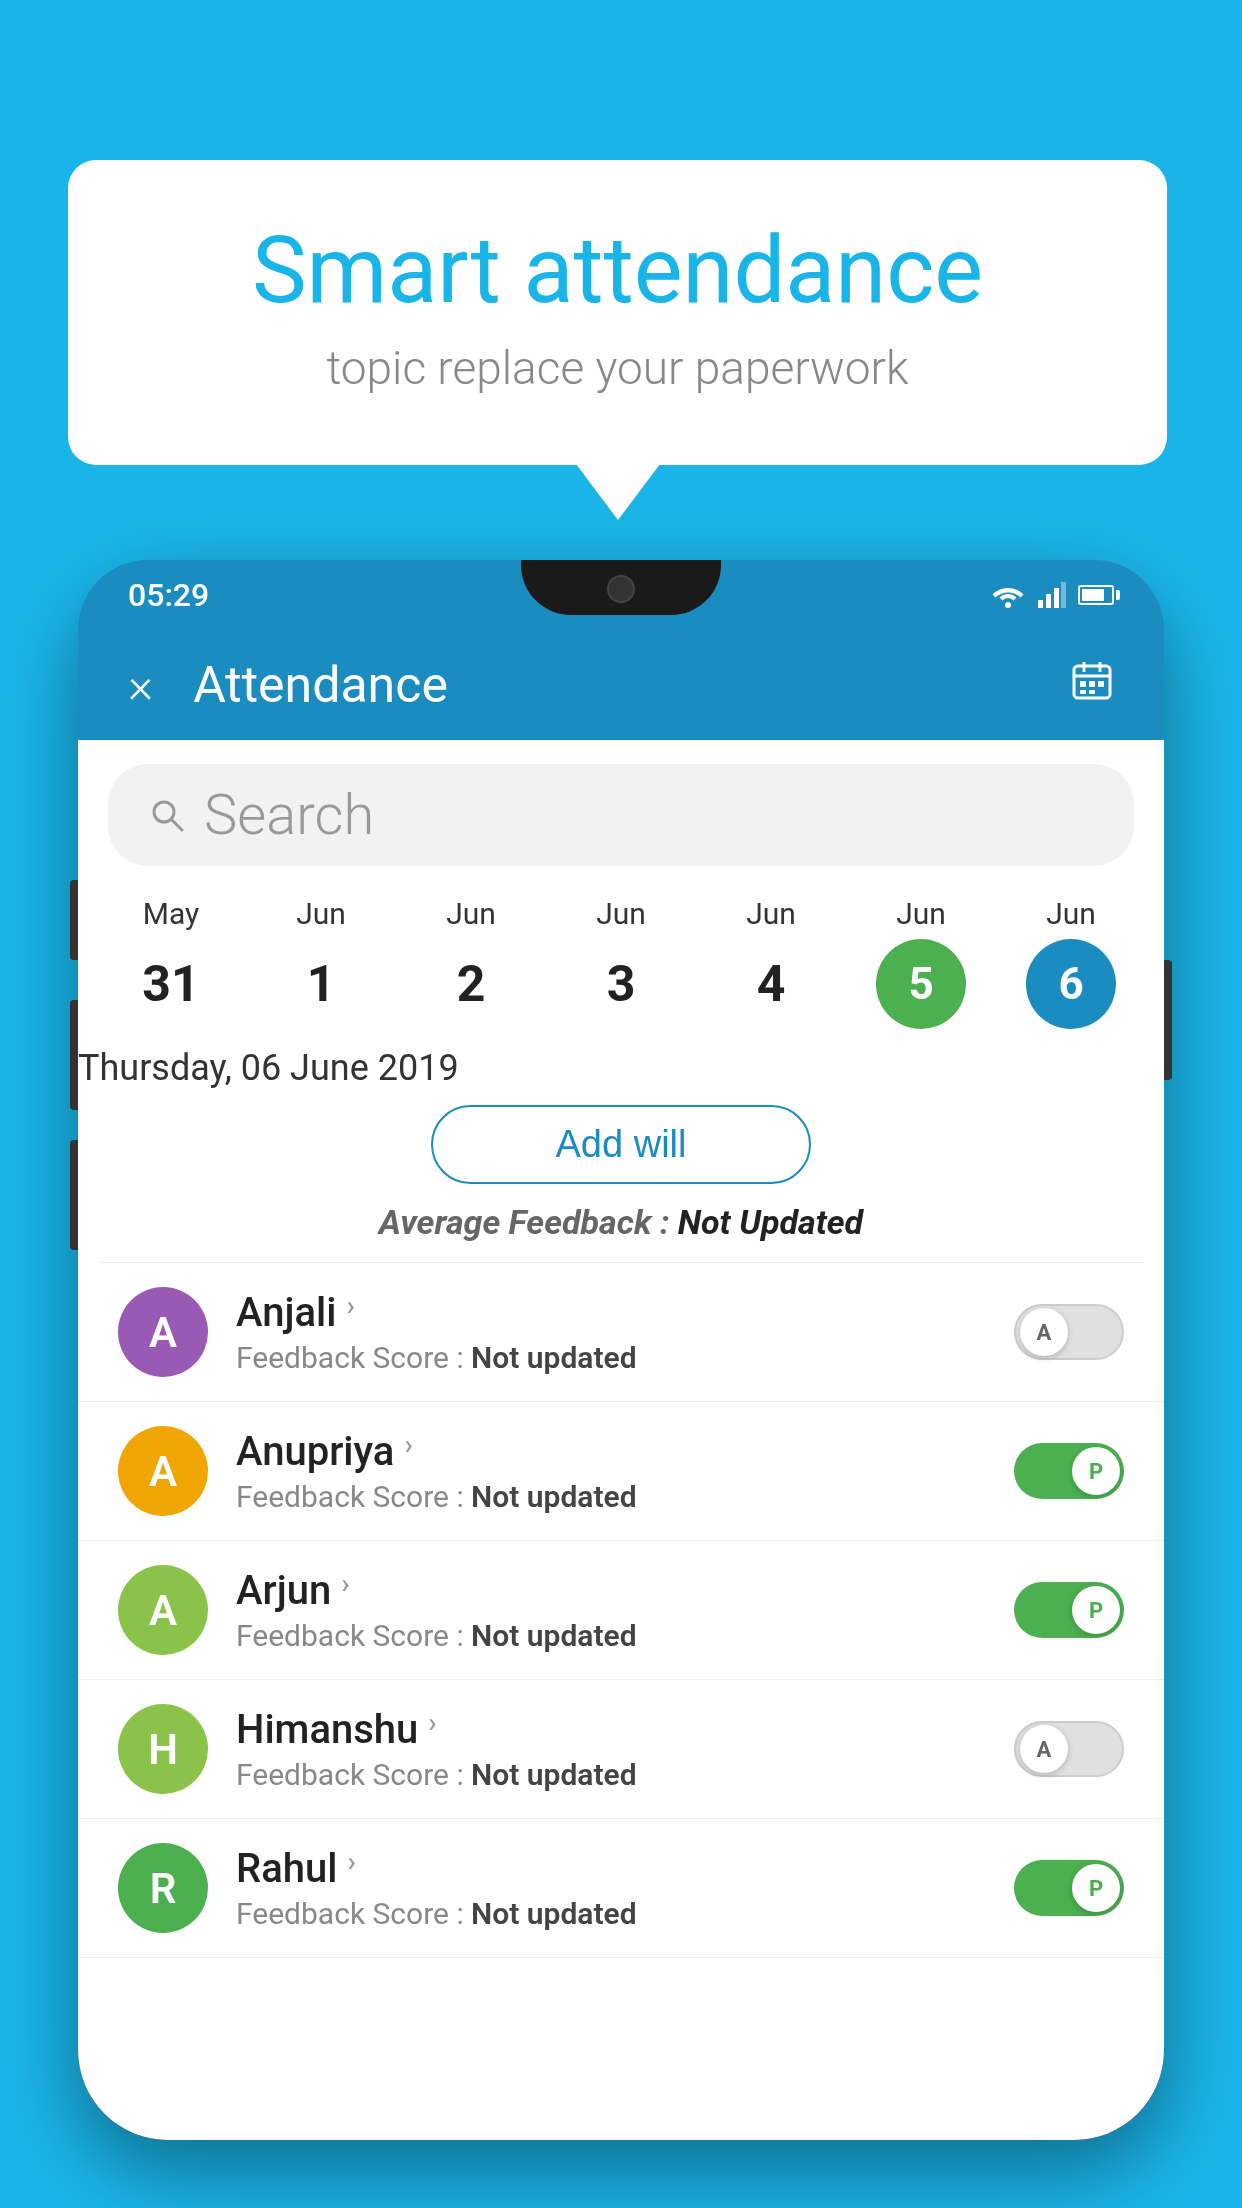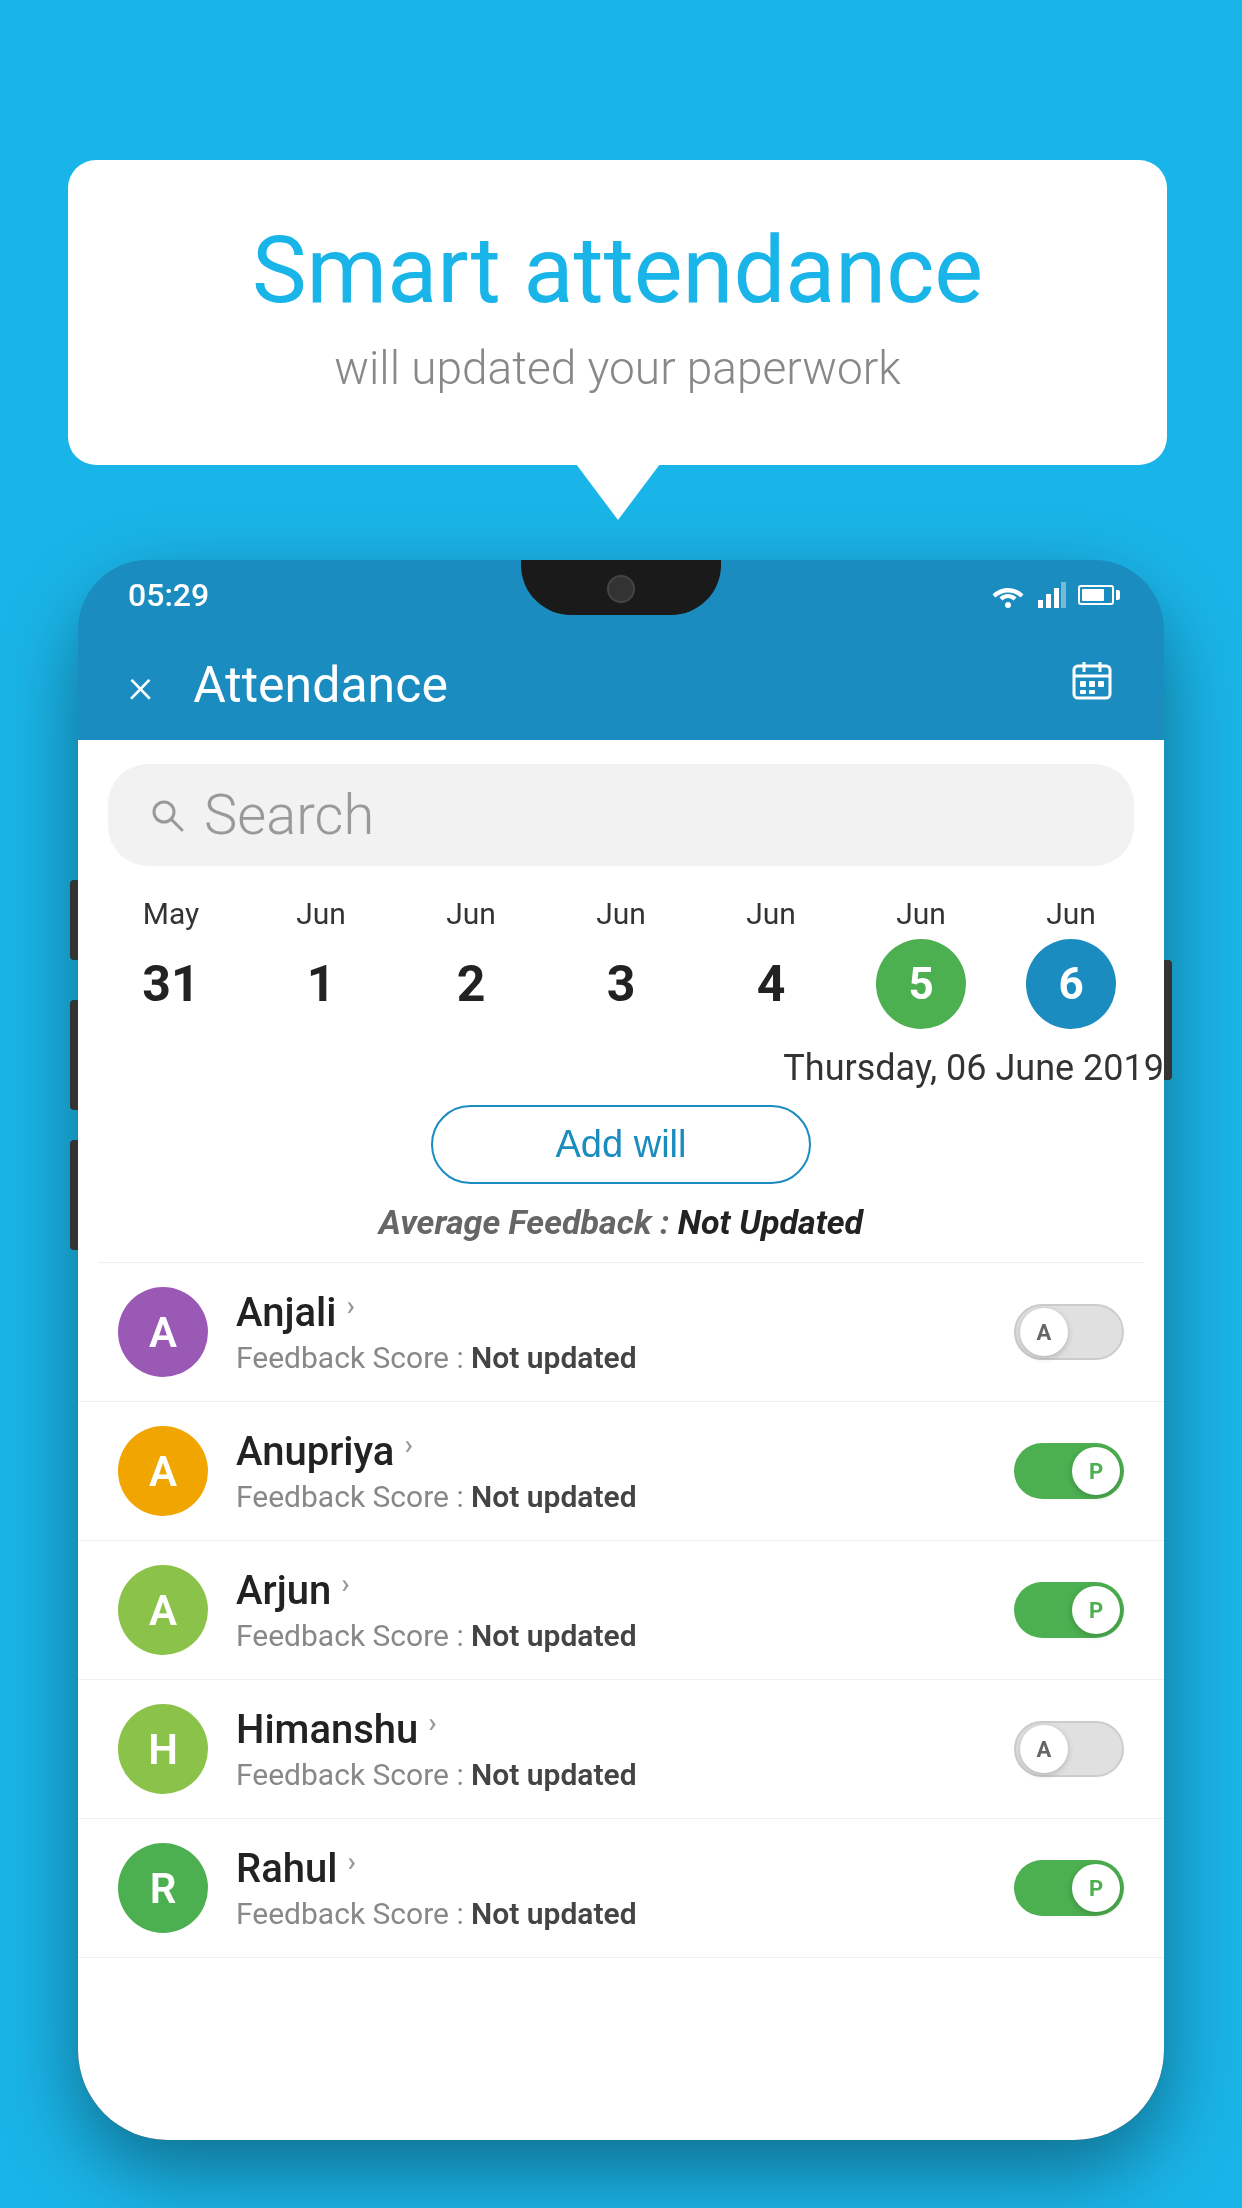--- a/index.html
+++ b/index.html
@@ -264,21 +264,21 @@
 
     .date-num.selected-blue {
       background: #1a8cbf;
       color: white;
       border-radius: 50%;
       font-size: 44px;
     }
 
     
     .selected-date-label {
-      text-align: right;
+      text-align: left;
       font-size: 36px;
       color: #333;
       margin: 18px 0 16px;
       font-weight: 400;
     }
 
     
     .add-topic-btn {
       display: block;
       margin: 0 auto 18px;
@@ -456,21 +456,21 @@
       background: #333;
       border-radius: 4px 0 0 4px;
     }
   </style>
 </head>
 <body>
 
 <div class="speech-bubble-container">
   <div class="speech-bubble">
     <div class="bubble-title">Smart attendance</div>
-    <div class="bubble-subtitle">will updated your paperwork</div>
+    <div class="bubble-subtitle">topic replace your paperwork</div>
   </div>
 </div>
 
 <div class="phone-wrapper">
   <div class="phone-frame">
 
     <div class="phone-btn-right"></div>
     <div class="phone-btn-left-1"></div>
     <div class="phone-btn-left-2"></div>
     <div class="phone-btn-left-3"></div>

